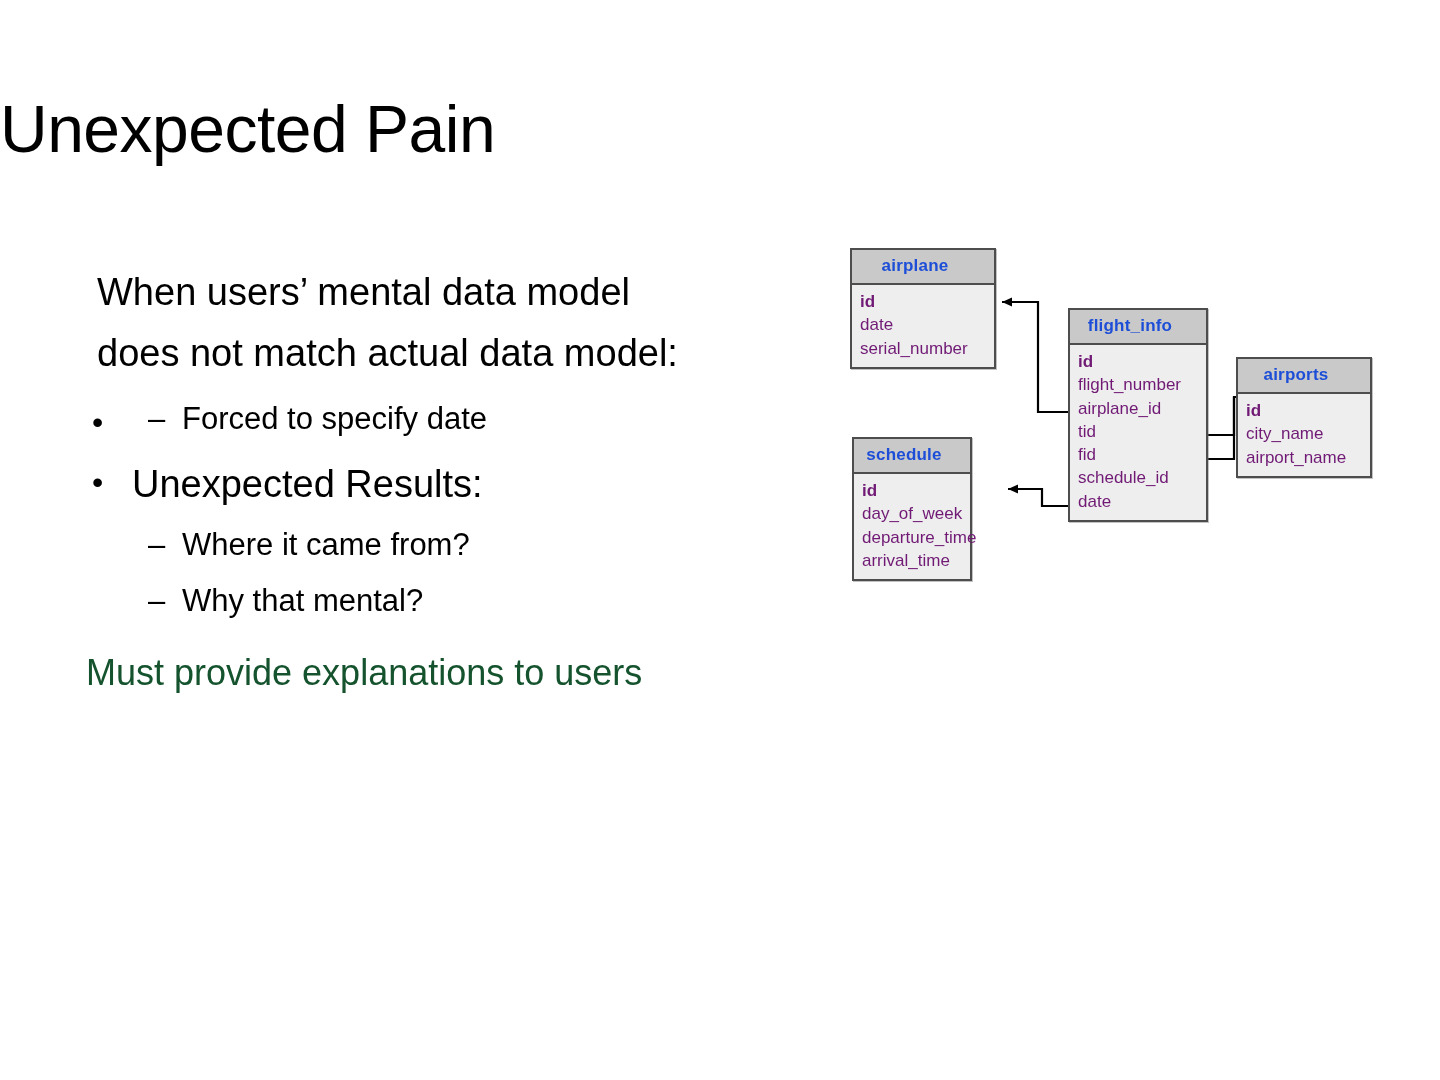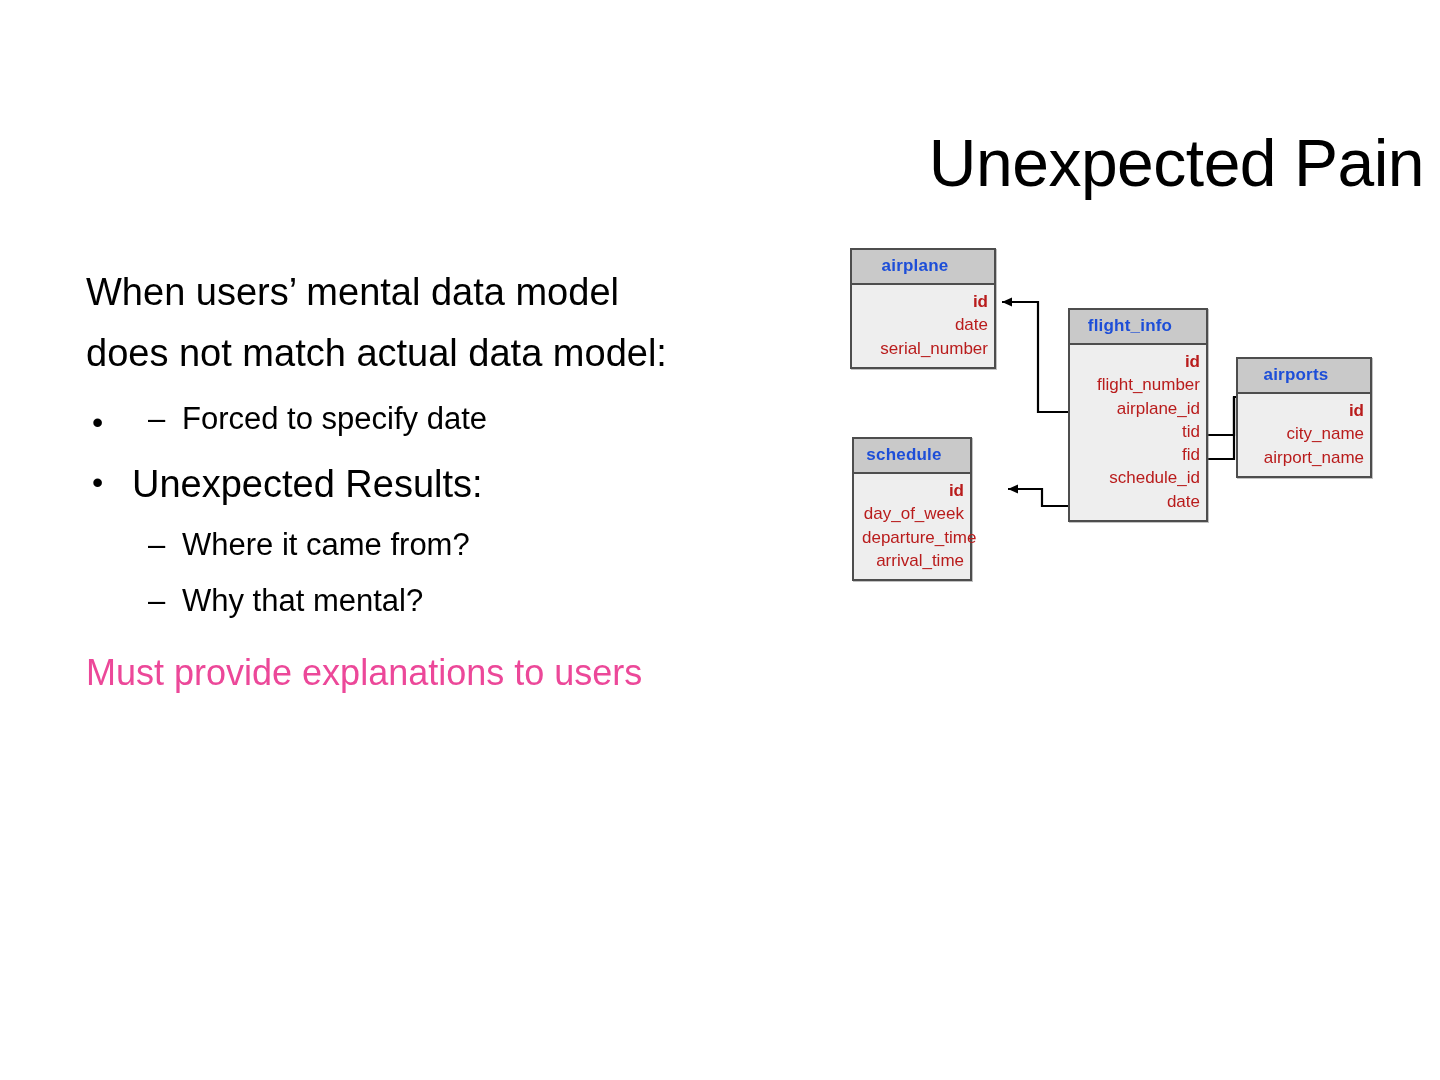--- a/index.html
+++ b/index.html
@@ -23,42 +23,41 @@
     height: 1080px;
     background: #ffffff;
   }
 
   
   #slide-title {
     position: absolute;
     left: 0;
     top: 96px;
     width: 1424px;
-    text-align: right;
+    text-align: left;
     font-size: 66px;
     font-weight: normal;
     line-height: 1.0;
     letter-spacing: -0.5px;
     color: #000000;
     white-space: nowrap;
-    margin-top: 34px;
   }
 
   
   #body-column {
     position: absolute;
     left: 86px;
     top: 262px;
     width: 630px;
   }
   .para-l0 {
     font-size: 38px;
     line-height: 1.60;
     color: #000000;
-    margin: 0 0 2px 0;
+    margin: 0 0 2px 11px;
     max-width: 610px;
   }
   .bullet-l1 {
     position: relative;
     font-size: 38px;
     line-height: 1.58;
     color: #000000;
     margin: 10px 0 2px 0;
     padding-left: 46px;
   }
@@ -83,21 +82,21 @@
     top: 0;
     font-size: 31px;
     line-height: 1.62;
   }
   .bullet-l2 .cont {
     display: block;
   }
   .para-green {
     font-size: 36px;
     line-height: 1.62;
-    color: #ec4899;
+    color: #14532d;
     margin: 18px 0 0 0;
     max-width: 620px;
   }
 
   
   #er-diagram {
     position: absolute;
     left: 830px;
     top: 230px;
     width: 600px;
@@ -121,23 +120,22 @@
     box-sizing: border-box;
     padding: 6px 20px 7px 4px;
   }
   .er-fields {
     padding: 5px 6px 7px 8px;
     box-sizing: border-box;
   }
   .er-field {
     font-size: 17px;
     line-height: 1.37;
-    color: #b91c1c;
+    color: #701a75;
     white-space: nowrap;
-    text-align: right;
   }
   .er-field.pk { font-weight: bold; }
 
   #tbl-airplane   { left: 20px;  top: 18px;  width: 146px; }
   #tbl-flightinfo { left: 238px; top: 78px;  width: 140px; }
   #tbl-airports   { left: 406px; top: 127px; width: 136px; }
   #tbl-schedule   { left: 22px;  top: 207px; width: 120px; }
 
   #er-lines {
     position: absolute;

